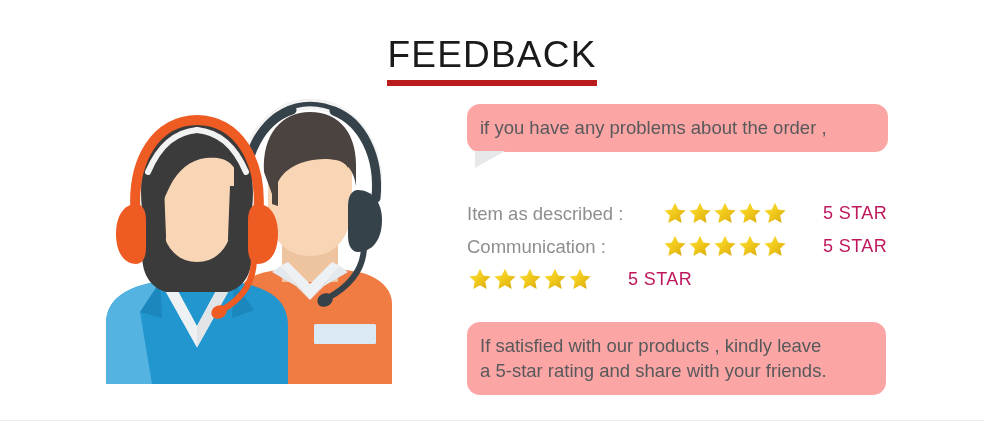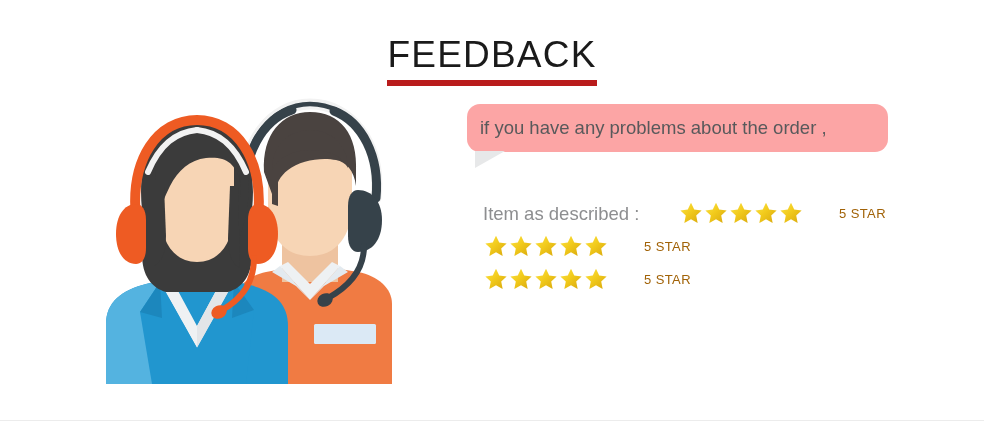--- a/index.html
+++ b/index.html
@@ -57,37 +57,37 @@
     border-left:0 solid transparent;
   }
 
   .bubble.bottom{width:419px;}
 
   
   .ratings{position:absolute;left:467px;top:197px;width:430px;}
   .rrow{
     position:relative;
     height:33px;
-    display:flex;align-items:center;margin-left:16px;
+    display:flex;align-items:center;
   }
   .rlabel{
     width:195px;
     font-size:18.5px;
     color:#8d8e90;
     white-space:nowrap;
   }
   .stars{
     width:128px;
     display:flex;align-items:center;
     margin-left:0px;
   }
   .stars svg{display:block;margin-right:-1px;}
   .rvalue{
-    font-size:13px;
-    color:#a16207;
+    font-size:18px;
+    color:#be185d;
     letter-spacing:0.4px;
     margin-left:33px;
     white-space:nowrap;
   }
 
   .bottom-rule{
     position:absolute;left:0;top:420px;width:984px;height:1px;
     background:#ececec;
   }
 </style>
@@ -217,20 +217,21 @@
             <path d="M12 1.6l3.1 6.6 7.1 .9-5.2 4.9 1.4 7.1L12 17.6 5.6 21.1 7 14 1.8 9.1l7.1-.9z" fill="url(#g1)"></path>
           </svg>
         <svg width="26" height="25" viewBox="0 0 24 24">
             <path d="M12 1.6l3.1 6.6 7.1 .9-5.2 4.9 1.4 7.1L12 17.6 5.6 21.1 7 14 1.8 9.1l7.1-.9z" fill="url(#g1)"></path>
           </svg>
       </span>
       <span class="rvalue">5 STAR</span>
     </div>
 
     <div class="rrow">
+      <span class="rlabel">Communication :</span>
       <span class="stars">
         <svg width="26" height="25" viewBox="0 0 24 24">
             <path d="M12 1.6l3.1 6.6 7.1 .9-5.2 4.9 1.4 7.1L12 17.6 5.6 21.1 7 14 1.8 9.1l7.1-.9z" fill="url(#g1)"></path>
           </svg>
         <svg width="26" height="25" viewBox="0 0 24 24">
             <path d="M12 1.6l3.1 6.6 7.1 .9-5.2 4.9 1.4 7.1L12 17.6 5.6 21.1 7 14 1.8 9.1l7.1-.9z" fill="url(#g1)"></path>
           </svg>
         <svg width="26" height="25" viewBox="0 0 24 24">
             <path d="M12 1.6l3.1 6.6 7.1 .9-5.2 4.9 1.4 7.1L12 17.6 5.6 21.1 7 14 1.8 9.1l7.1-.9z" fill="url(#g1)"></path>
           </svg>
@@ -260,16 +261,22 @@
           </svg>
         <svg width="26" height="25" viewBox="0 0 24 24">
             <path d="M12 1.6l3.1 6.6 7.1 .9-5.2 4.9 1.4 7.1L12 17.6 5.6 21.1 7 14 1.8 9.1l7.1-.9z" fill="url(#g1)"></path>
           </svg>
       </span>
       <span class="rvalue">5 STAR</span>
     </div>
 
   </div>
 
+  <div class="panel" style="top:322px;">
+    <div class="bubble bottom">
+      <span class="ln">If satisfied with our products ,  kindly leave</span>
+      <span class="ln">a 5-star rating and share with your friends.</span>
+    </div>
+  </div>
 
   <div class="bottom-rule"></div>
 
 </div>
 
 </body></html>

